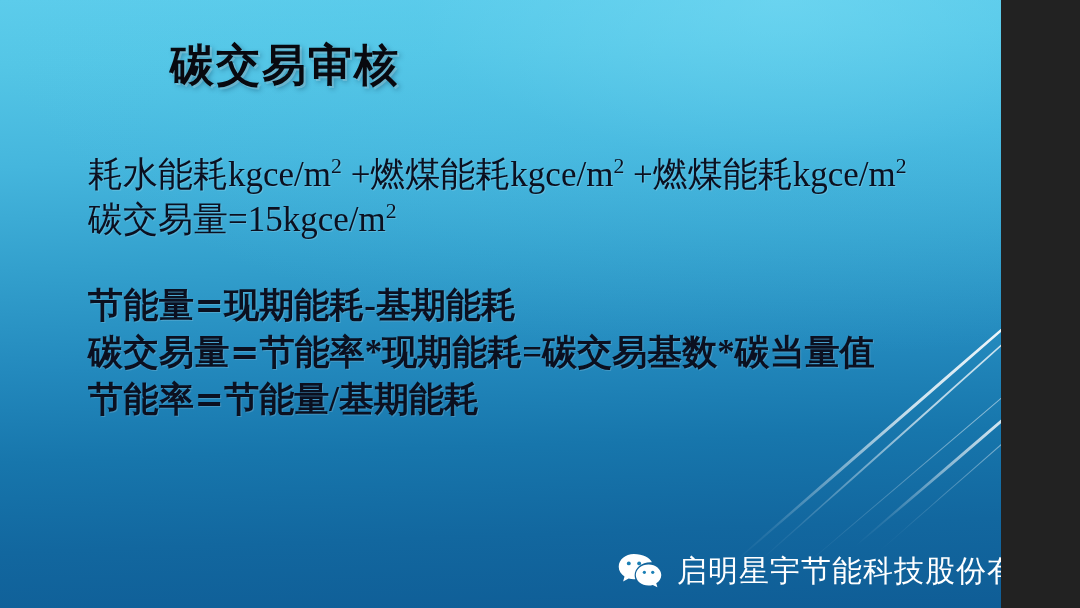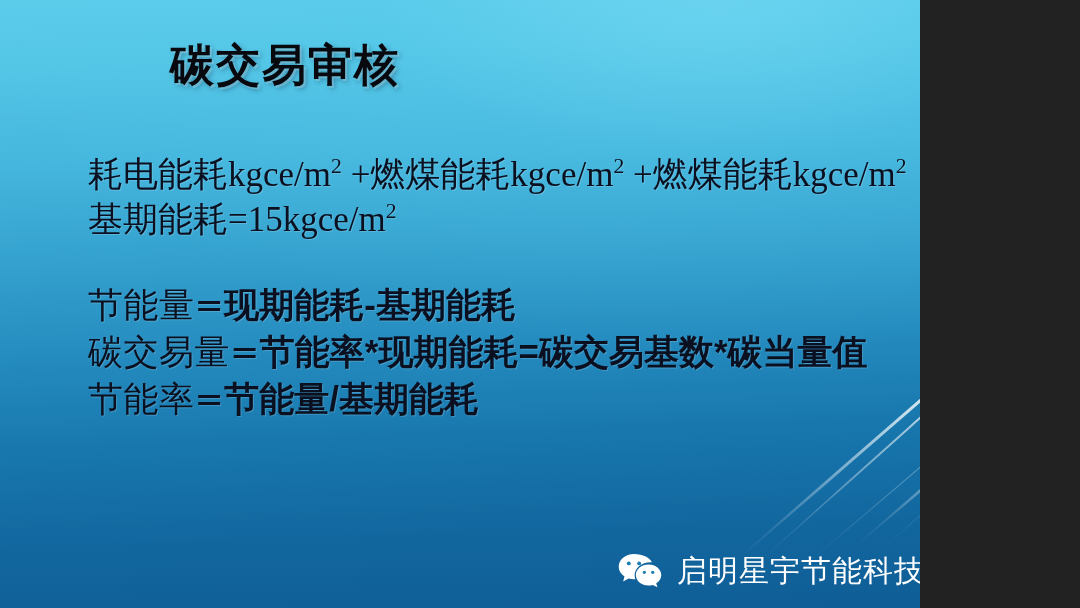--- a/index.html
+++ b/index.html
@@ -3,21 +3,21 @@
 <meta charset="utf-8">
 <title>碳交易审核</title>
 <style>
   html, body {
     margin: 0;
     padding: 0;
     background: #222;
   }
   .slide {
     position: relative;
-    width: 920px;
+    width: 1001px;
     height: 608px;
     overflow: hidden;
     background:
       radial-gradient(130% 95% at 78% 0%,
         rgba(120, 220, 245, 0.55) 0%,
         rgba(90, 205, 238, 0.22) 28%,
         rgba(0, 0, 0, 0) 62%),
       linear-gradient(178deg,
         #5ccceb 0%,
         #54c6e6 10%,
@@ -96,25 +96,25 @@
     height: 40px;
     font-size: 0;
     line-height: 40px;
   }
   .line.formula {
     font-weight: 700;
     line-height: 46px;
   }
   .formula .lhs {
     font-family: "DejaVu Sans", "Liberation Sans", sans-serif;
-    font-weight: 400;
+    font-weight: 700;
     letter-spacing: 0.5px;
   }
   .formula .rhs {
-    font-family: Liberation Sans, sans-serif;
+    font-family: Liberation Serif, serif;
     font-weight: 700;
   }
 
   
   .footer {
     position: absolute;
     left: 617px;
     bottom: 18px;
     display: flex;
     align-items: center;
@@ -145,22 +145,22 @@
     <div class="streak s2"></div>
     <div class="streak s3"></div>
     <div class="streak s4"></div>
     <div class="streak s5"></div>
     <div class="streak s6"></div>
   </div>
 
   <div class="title">碳交易审核</div>
 
   <div class="body-block">
-      <div class="line"><span>耗电能耗kgce/m</span><span class="sup">2</span><span> +燃煤能耗kgce/m</span><span class="sup">2</span><span> +燃煤能耗kgce/m</span><span class="sup">2</span></div>
-      <div class="line"><span>基期能耗=15kgce/m</span><span class="sup">2</span></div>
+      <div class="line"><span>耗水能耗kgce/m</span><span class="sup">2</span><span> +燃煤能耗kgce/m</span><span class="sup">2</span><span> +燃煤能耗kgce/m</span><span class="sup">2</span></div>
+      <div class="line"><span>碳交易量=15kgce/m</span><span class="sup">2</span></div>
       <div class="line spacer"></div>
       <div class="line formula"><span class="lhs">节能量</span><span class="lhs">=</span><span class="rhs">现期能耗-基期能耗</span></div>
       <div class="line formula"><span class="lhs">碳交易量</span><span class="lhs">=</span><span class="rhs">节能率*现期能耗=碳交易基数*碳当量值</span></div>
       <div class="line formula"><span class="lhs">节能率</span><span class="lhs">=</span><span class="rhs">节能量/基期能耗</span></div>
     </div>
 
   <div class="footer">
     <svg class="wechat-icon" viewBox="0 0 48 40">
       <path fill="#ffffff" d="M17.6 2.2C8.6 2.2 1.6 8.2 1.6 15.5c0 4.2 2.4 7.9 6.1 10.3L6.2 31l5.9-3.1c1.7.5 3.5.8 5.5.8.5 0 1 0 1.5-.05-.5-1.3-.75-2.7-.75-4.1 0-7.6 7.4-13.7 16.5-13.7.55 0 1.1.02 1.65.07C34.9 6.3 27 2.2 17.6 2.2z"></path>
       <circle cx="12.2" cy="12.0" r="2.05" fill="#1a7fb5"></circle>

